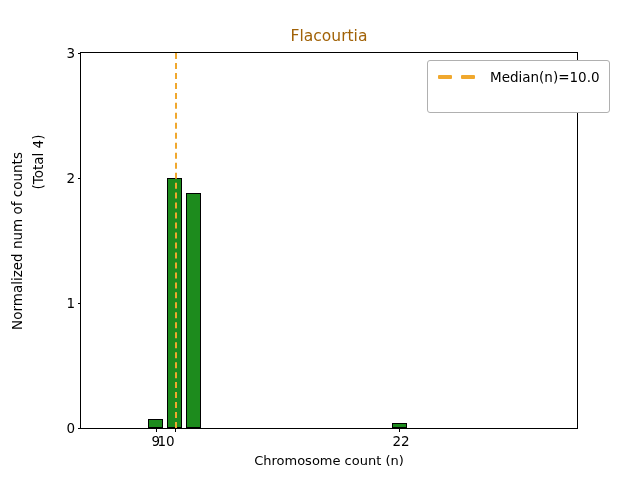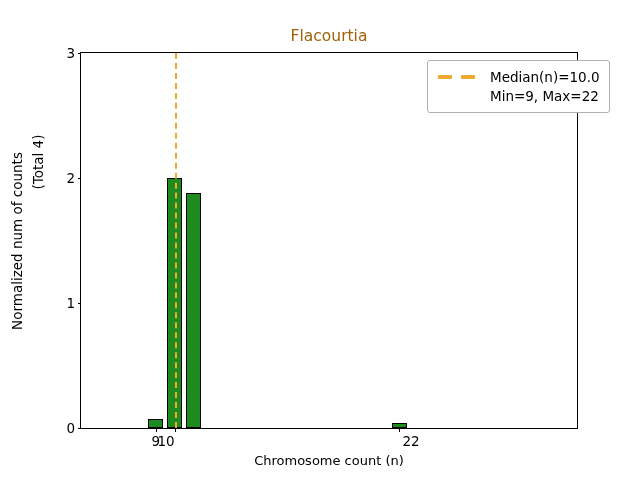--- a/index.html
+++ b/index.html
@@ -214,30 +214,29 @@
         <div class="ytick-label" style="top: 125px;">2</div>
         <div class="ytick-mark" style="top: 0px;"></div>
         <div class="ytick-label" style="top: 0px;">3</div>
       </div>
     <div id="xticks-layer">
         <div class="xtick-mark" style="left: 74.8679px;"></div>
         <div class="xtick-label" style="left: 74.8679px;">9</div>
         <div class="xtick-mark" style="left: 93.5849px;"></div>
         <div class="xtick-label" style="left: 85px;">10</div>
         <div class="xtick-mark" style="left: 318.189px;"></div>
-        <div class="xtick-label" style="left: 330px;">22</div>
+        <div class="xtick-label" style="left: 320px;">22</div>
       </div>
   </div>
 
   <div id="xlabel">Chromosome count (n)</div>
 
   <div id="legend">
     <div class="legend-row">
       <span class="legend-swatch"></span>
       <span class="legend-text">Median(n)=10.0</span>
     </div>
     <div class="legend-row second">
       <span class="legend-swatch"></span>
-      <span class="legend-text">Min=9, Max=22</span>
     </div>
   </div>
 
 </div>
 
 </body></html>

